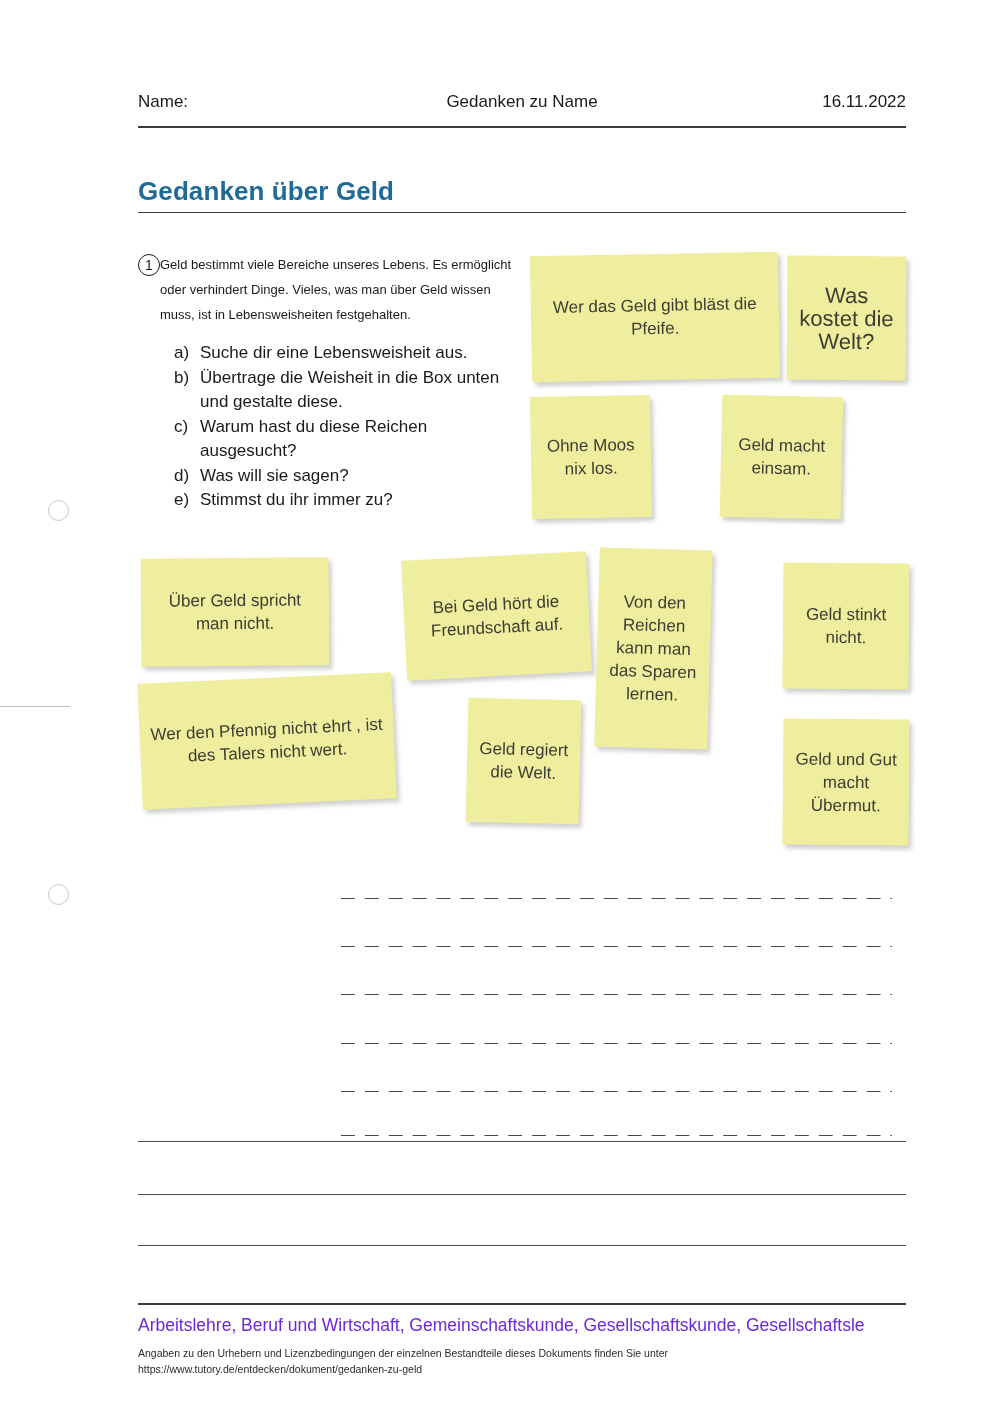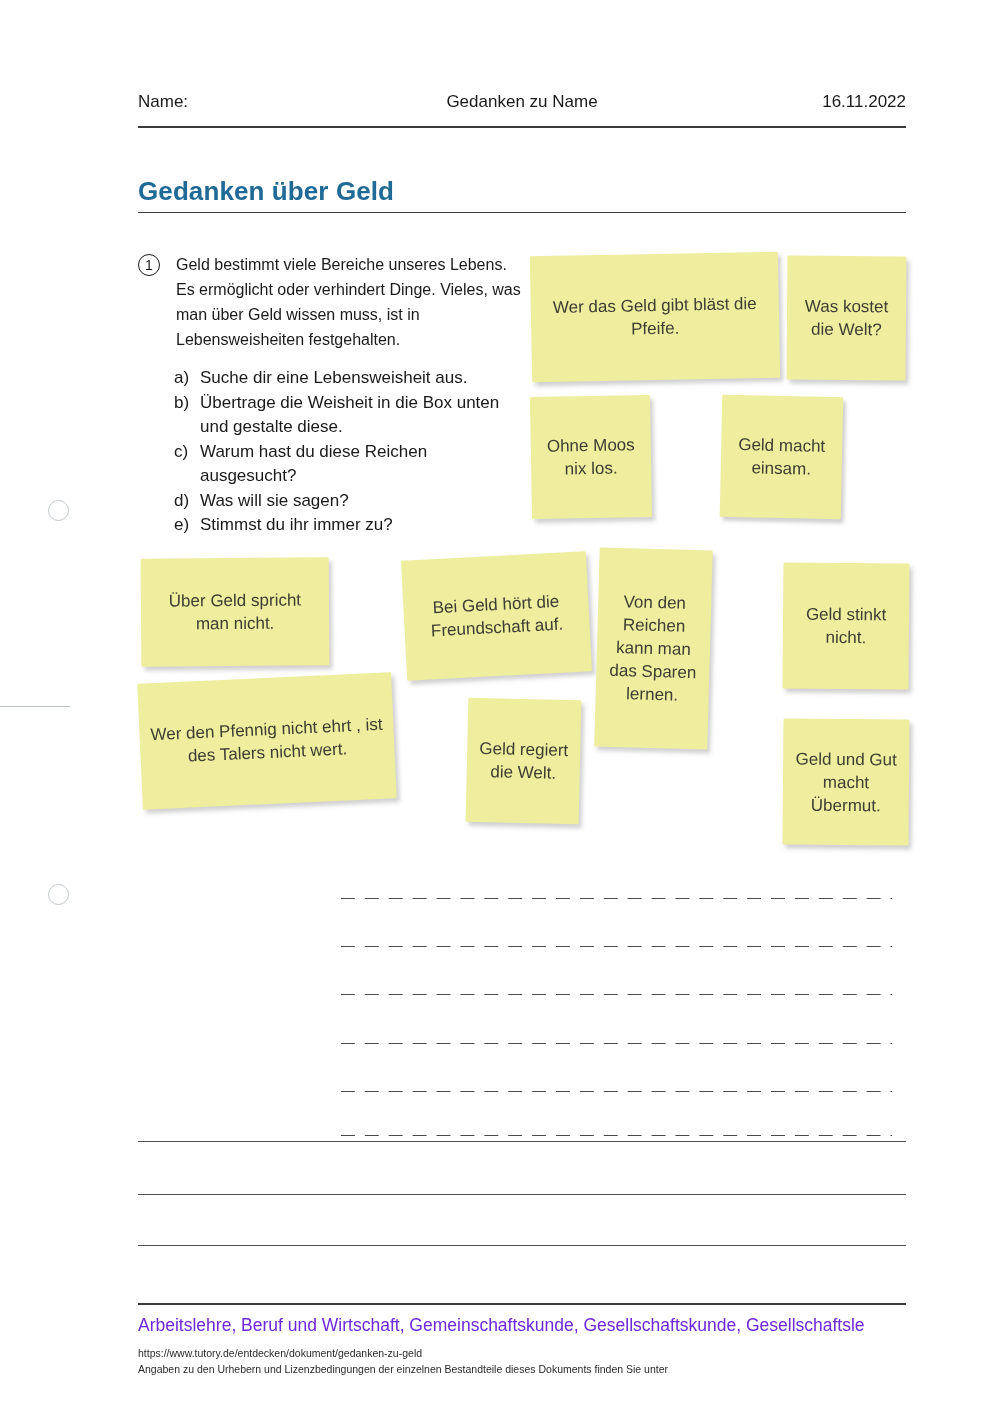--- a/index.html
+++ b/index.html
@@ -105,22 +105,22 @@
     height: 22px;
     border: 1.3px solid #1a1a1a;
     border-radius: 50%;
     box-sizing: border-box;
     font-size: 14px;
     line-height: 20px;
     text-align: center;
     margin-top: 2px;
   }
   .task-intro {
-    margin-left: 16px;
-    font-size: 16px;
+    margin-left: 0;
+    font-size: 13px;
     line-height: 25px;
   }
   .task-list {
     margin: 14px 0 0 36px;
     padding: 0;
     list-style: none;
     font-size: 17px;
     line-height: 24.5px;
   }
   .task-list li {
@@ -245,21 +245,21 @@
           <span class="marker">e)</span>
           <span class="item-text">Stimmst du ihr immer zu?</span>
         </li>
       </ul>
   </div>
 
   <div id="notes-layer">
       <div class="note" style="left: 531px; top: 254px; width: 248px; height: 126px; font-size: 17px; transform: rotate(-1.1deg); background: rgb(238, 238, 158); color: rgb(61, 61, 51);">
         <span>Wer das Geld gibt bläst die Pfeife.</span>
       </div>
-      <div class="note" style="left: 787px; top: 256px; width: 119px; height: 124px; font-size: 17px; transform: rotate(0.4deg); background: rgb(238, 238, 158); color: rgb(61, 61, 51);">
+      <div class="note" style="left: 787px; top: 256px; width: 119px; height: 124px; font-size: 22px; transform: rotate(0.4deg); background: rgb(238, 238, 158); color: rgb(61, 61, 51);">
         <span>Was kostet die Welt?</span>
       </div>
       <div class="note" style="left: 531px; top: 396px; width: 120px; height: 122px; font-size: 17px; transform: rotate(-1deg); background: rgb(238, 238, 158); color: rgb(61, 61, 51);">
         <span>Ohne Moos nix los.</span>
       </div>
       <div class="note" style="left: 721px; top: 396px; width: 121px; height: 122px; font-size: 17px; transform: rotate(1.2deg); background: rgb(238, 238, 158); color: rgb(61, 61, 51);">
         <span>Geld macht einsam.</span>
       </div>
       <div class="note" style="left: 141px; top: 558px; width: 188px; height: 108px; font-size: 17px; transform: rotate(-0.4deg); background: rgb(238, 238, 158); color: rgb(61, 61, 51);">
         <span>Über Geld spricht man nicht.</span>
@@ -293,17 +293,17 @@
       <div class="dot-row" style="left: 336px; top: 1134px; width: 556px;"></div>
     </div>
 
   <div class="write-line" style="top:1141px;"></div>
   <div class="write-line" style="top:1194px;"></div>
   <div class="write-line" style="top:1245px;"></div>
 
   <div class="rule-footer"></div>
   <div class="footer-subject">Arbeitslehre, Beruf und Wirtschaft, Gemeinschaftskunde, Gesellschaftskunde, Gesellschaftsle</div>
   <div class="footer-note">
+    <div>Angaben zu den Urhebern und Lizenzbedingungen der einzelnen Bestandteile dieses Dokuments finden Sie unter</div>
     <div>https://www.tutory.de/entdecken/dokument/gedanken-zu-geld</div>
-    <div>Angaben zu den Urhebern und Lizenzbedingungen der einzelnen Bestandteile dieses Dokuments finden Sie unter</div>
   </div>
 
 </div>
 
 </body></html>

